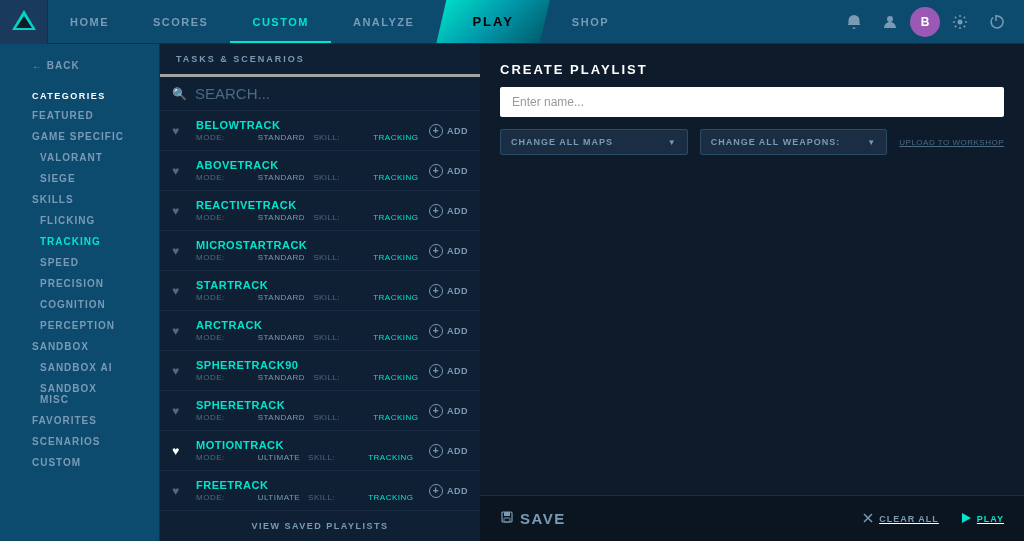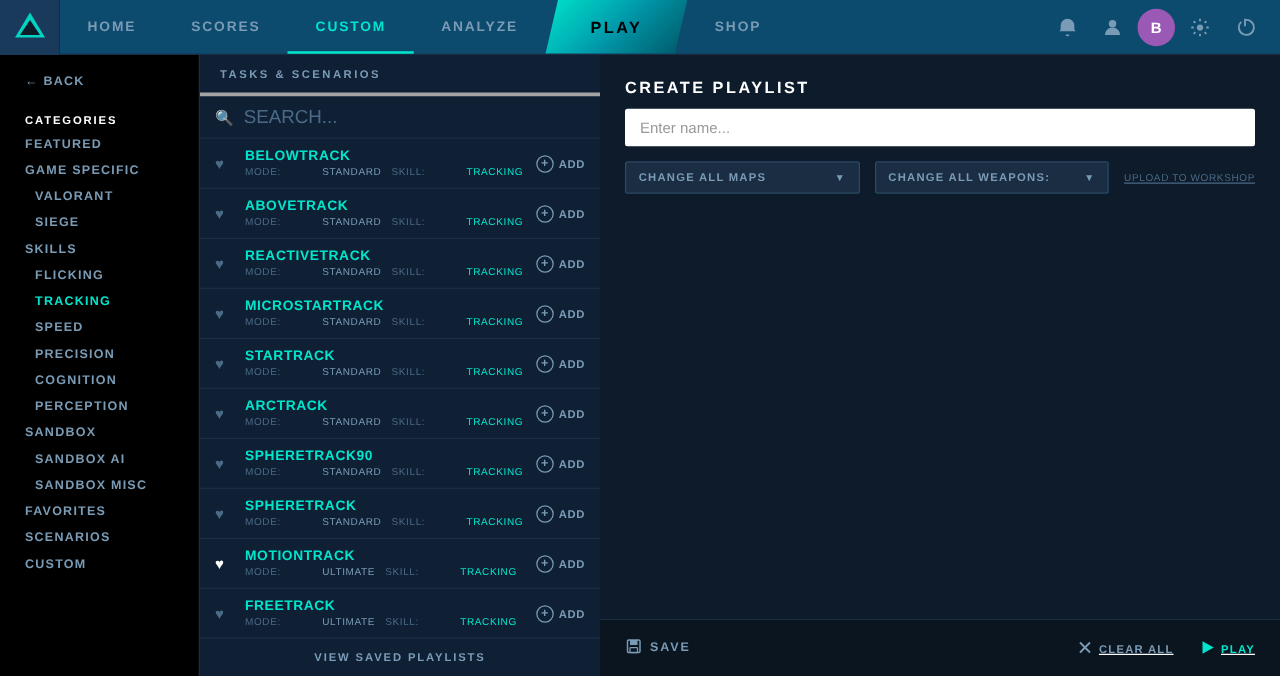--- a/index.html
+++ b/index.html
@@ -93,22 +93,22 @@
 
     
     .main-layout {
       display: flex;
       height: calc(541px - 44px);
     }
 
     
     .left-sidebar {
       width: 160px;
-      background: #000000;
-      padding: 12px 4px;
+      background: #0c4a6e;
+      padding: 12px 16px;
       border-right: 1px solid #1a2d42;
       overflow-y: auto;
       flex-shrink: 0;
     }
     .back-btn {
       display: flex;
       align-items: center;
       gap: 6px;
       padding: 4px 16px 10px;
       color: #7a9bb5;
@@ -323,21 +323,21 @@
       justify-content: space-between;
       height: 46px;
       background: #0a1520;
       border-top: 1px solid #1a2d42;
       padding: 0 20px;
     }
     .save-btn {
       display: flex;
       align-items: center;
       gap: 6px;
-      font-size: 10px;
+      font-size: 15px;
       font-weight: 700;
       letter-spacing: 1.5px;
       color: #7a9bb5;
       cursor: pointer;
       text-transform: uppercase;
     }
     .footer-right {
       display: flex;
       align-items: center;
       gap: 20px;

